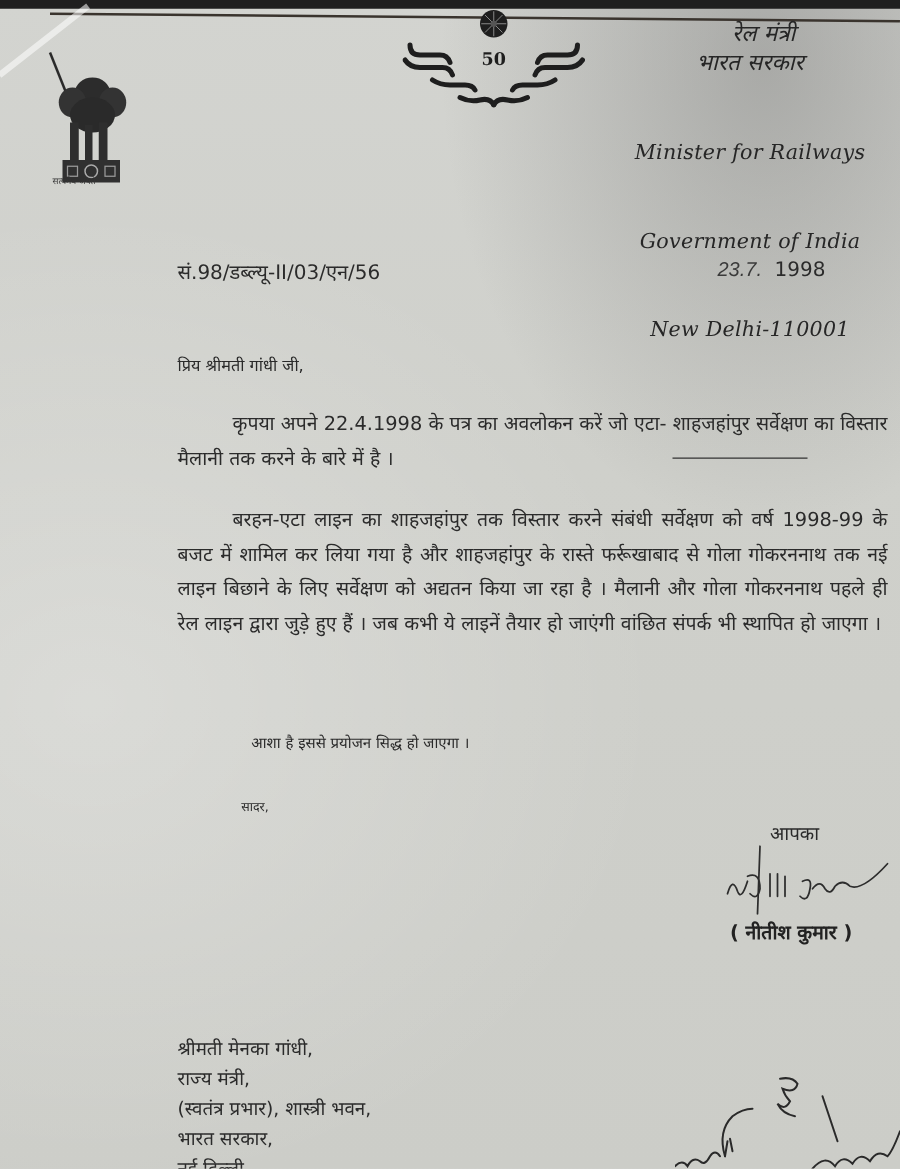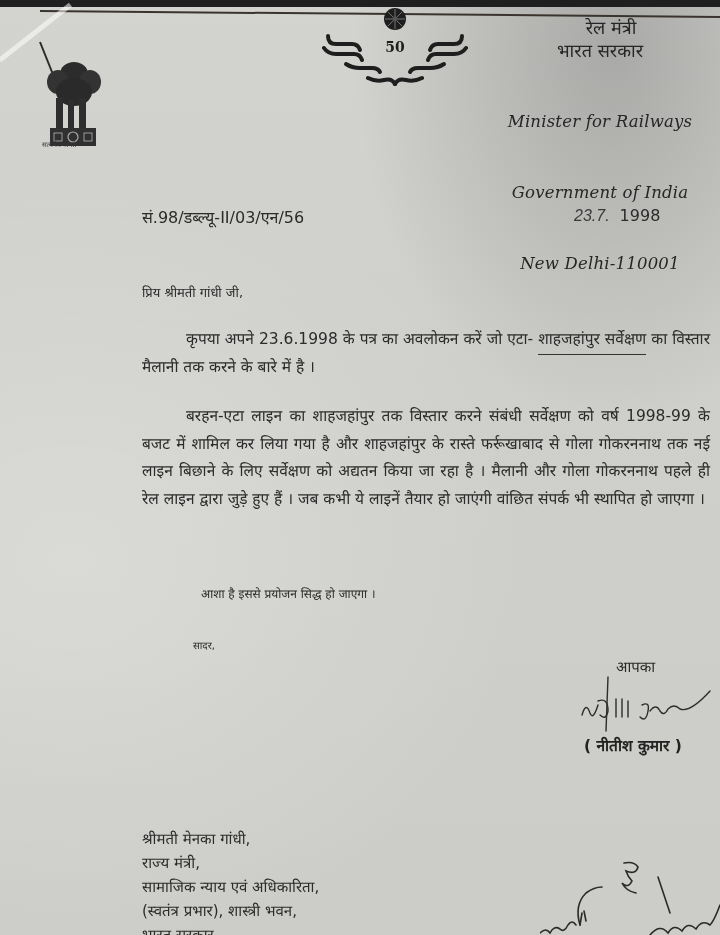--- a/index.html
+++ b/index.html
@@ -73,20 +73,21 @@
       position: absolute;
       left: 500px; top: 16px;
       width: 200px;
       text-align: center;
     }
     .lh-hi {
       font-family: "DejaVu Sans", sans-serif;
       font-size: 18px;
       line-height: 23px;
       color: #262626;
+      font-style: italic;
     }
     .lh-hi.first { margin-left: 22px; }
     .lh-en {
       font-family: "DejaVu Serif", serif;
       font-style: italic;
       font-size: 16.5px;
       line-height: 23px;
       color: #262626;
       letter-spacing: 0.2px;
       margin-top: 48px;
@@ -126,21 +127,21 @@
       line-height: 28px;
       text-align: justify;
       text-align-last: left;
       color: #2b2b2b;
     }
     .para .indent { display: inline-block; width: 44px; }
     .para1 { top: 325px; }
     .para2 { top: 403px; line-height: 27.5px; }
     .underline {
       border-bottom: 1.5px solid #333;
-      padding-bottom: 6px;
+      padding-bottom: 18px;
     }
 
     .closing-line {
       position: absolute;
       left: 201px; top: 585px;
       font-size: 12px;
     }
     .sadar {
       position: absolute;
       left: 193px; top: 638px;
@@ -233,21 +234,21 @@
   </div>
 
   <div class="ref">सं.98/डब्ल्यू-II/03/एन/56</div>
   <div class="date">
     <span class="hand">23.7.</span><span>1998</span>
   </div>
 
   <div class="salutation">प्रिय श्रीमती गांधी जी,</div>
 
   <div class="para para1">
-    <span class="indent"></span><span>कृपया अपने 23.6.1998 के पत्र का अवलोकन करें जो एटा-</span>
+    <span class="indent"></span><span>कृपया अपने 22.4.1998 के पत्र का अवलोकन करें जो एटा-</span>
     <span class="underline">शाहजहांपुर सर्वेक्षण</span><span> का विस्तार मैलानी तक करने के बारे में है ।</span>
   </div>
 
   <div class="para para2">
     <span class="indent"></span><span>बरहन-एटा लाइन का शाहजहांपुर तक विस्तार करने संबंधी सर्वेक्षण को वर्ष 1998-99 के बजट में शामिल कर लिया गया है और शाहजहांपुर के रास्ते फर्रूखाबाद से गोला गोकरननाथ तक नई लाइन बिछाने के लिए सर्वेक्षण को अद्यतन किया जा रहा है । मैलानी और गोला गोकरननाथ पहले ही रेल लाइन द्वारा जुड़े हुए हैं । जब कभी ये लाइनें तैयार हो जाएंगी वांछित संपर्क भी स्थापित हो जाएगा ।</span>
   </div>
 
   <div class="closing-line">आशा है इससे प्रयोजन सिद्ध हो जाएगा ।</div>
   <div class="sadar">सादर,</div>
 
@@ -260,21 +261,20 @@
       <path d="M40 24 v18 M46 24 v18 M52 26 v16"></path>
       <path d="M66 30 q8 -4 6 6 q-2 12 -8 6"></path>
       <path d="M74 36 q6 -8 10 0 q4 6 8 -2 q6 -6 12 0 q10 4 30 -18"></path>
     </g>
   </svg>
   <div class="signer">( नीतीश कुमार )</div>
 
   <div class="address">
     <div>श्रीमती मेनका गांधी,</div>
     <div>राज्य मंत्री,</div>
-    <div>सामाजिक न्याय एवं अधिकारिता,</div>
     <div>(स्वतंत्र प्रभार),  शास्त्री भवन,</div>
     <div>भारत सरकार,</div>
     <div>नई दिल्ली.</div>
   </div>
 
   <svg class="annotation" viewBox="0 0 180 80">
     <g fill="none" stroke="#2a2a2a" stroke-width="1.6" stroke-linecap="round">
       <path d="M0 78 q6 -6 10 0 q4 -8 10 -4 q4 4 8 -4 q4 -6 8 0"></path>
       <path d="M40 70 q-6 -20 6 -32 q8 -6 16 -6"></path>
       <path d="M40 70 l2 -12 M46 66 l-2 -10"></path>

